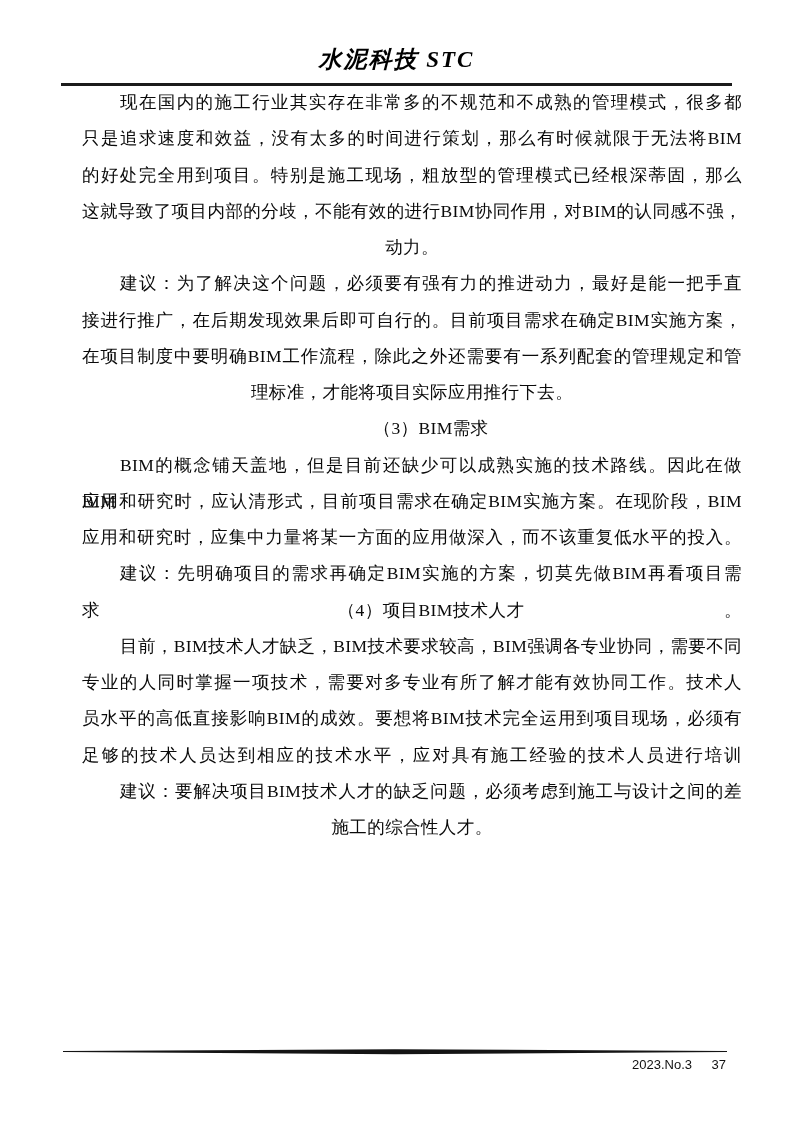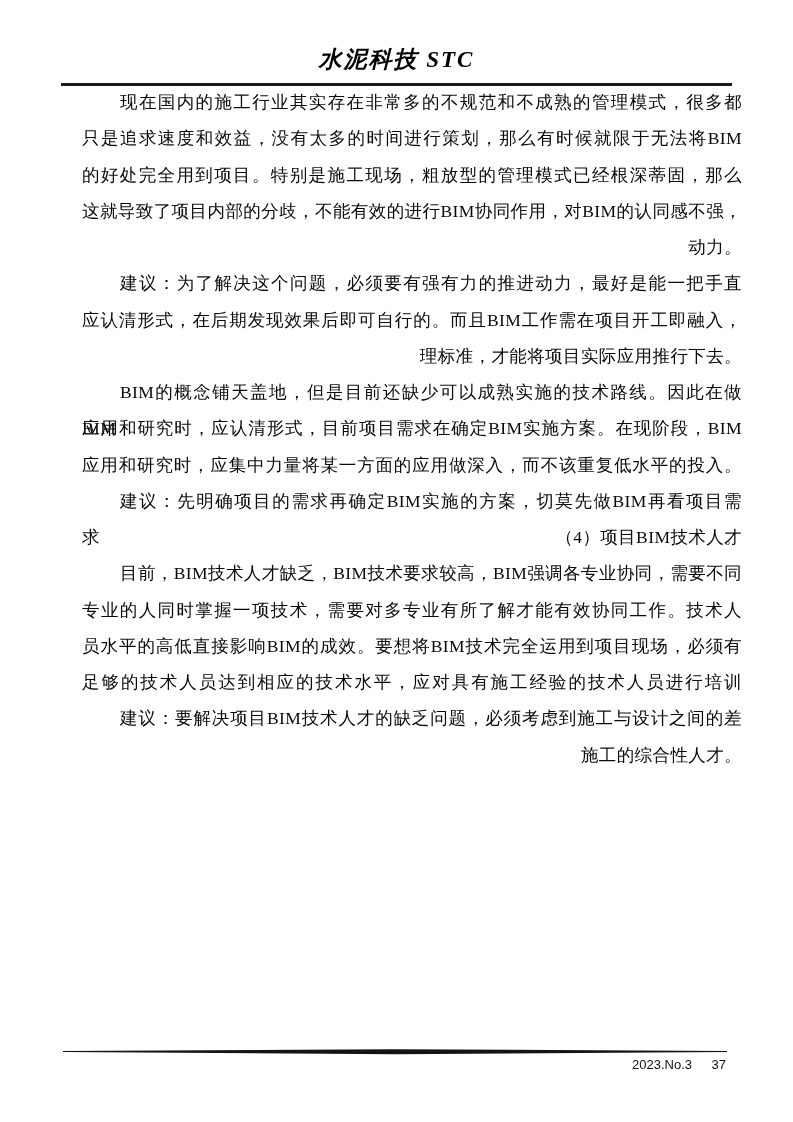--- a/index.html
+++ b/index.html
@@ -45,21 +45,21 @@
     left: 66px;
     width: 660px;
     margin-left: 16px;
   }
   .line {
     height: 36.25px;
     line-height: 36.25px;
     font-size: 17.5px;
     letter-spacing: 0.4px;
     white-space: normal;
-    text-align: right;
+    text-align: center;
     color: #0a0a0a;
   }
   .line.fill {
     text-align: justify;
     text-align-last: justify;
   }
   .line.indent {
     text-indent: 38px;
   }
 
@@ -99,22 +99,24 @@
   <div class="header-title">水泥科技 STC</div>
   <div class="header-rule"></div>
 
   <div class="body-text">
     <div class="line indent fill">现在国内的施工行业其实存在非常多的不规范和不成熟的管理模式，很多都</div>
     <div class="line fill">只是追求速度和效益，没有太多的时间进行策划，那么有时候就限于无法将BIM</div>
     <div class="line fill">的好处完全用到项目。特别是施工现场，粗放型的管理模式已经根深蒂固，那么</div>
     <div class="line fill">这就导致了项目内部的分歧，不能有效的进行BIM协同作用，对BIM的认同感不强，</div>
     <div class="line">动力。</div>
     <div class="line indent fill">建议：为了解决这个问题，必须要有强有力的推进动力，最好是能一把手直</div>
-    <div class="line fill">应认清形式，在后期发现效果后即可自行的。而且BIM工作需在项目开工即融入，</div>
+    <div class="line fill">接进行推广，在后期发现效果后即可自行的。目前项目需求在确定BIM实施方案，</div>
+    <div class="line fill">在项目制度中要明确BIM工作流程，除此之外还需要有一系列配套的管理规定和管</div>
     <div class="line">理标准，才能将项目实际应用推行下去。</div>
+    <div class="line indent">（3）BIM需求</div>
     <div class="line indent fill">BIM的概念铺天盖地，但是目前还缺少可以成熟实施的技术路线。因此在做BIM</div>
     <div class="line fill">应用和研究时，应认清形式，目前项目需求在确定BIM实施方案。在现阶段，BIM</div>
     <div class="line fill">应用和研究时，应集中力量将某一方面的应用做深入，而不该重复低水平的投入。</div>
     <div class="line indent fill">建议：先明确项目的需求再确定BIM实施的方案，切莫先做BIM再看项目需求。</div>
     <div class="line indent">（4）项目BIM技术人才</div>
     <div class="line indent fill">目前，BIM技术人才缺乏，BIM技术要求较高，BIM强调各专业协同，需要不同</div>
     <div class="line fill">专业的人同时掌握一项技术，需要对多专业有所了解才能有效协同工作。技术人</div>
     <div class="line fill">员水平的高低直接影响BIM的成效。要想将BIM技术完全运用到项目现场，必须有</div>
     <div class="line fill">足够的技术人员达到相应的技术水平，应对具有施工经验的技术人员进行培训</div>
     <div class="line indent fill">建议：要解决项目BIM技术人才的缺乏问题，必须考虑到施工与设计之间的差</div>

